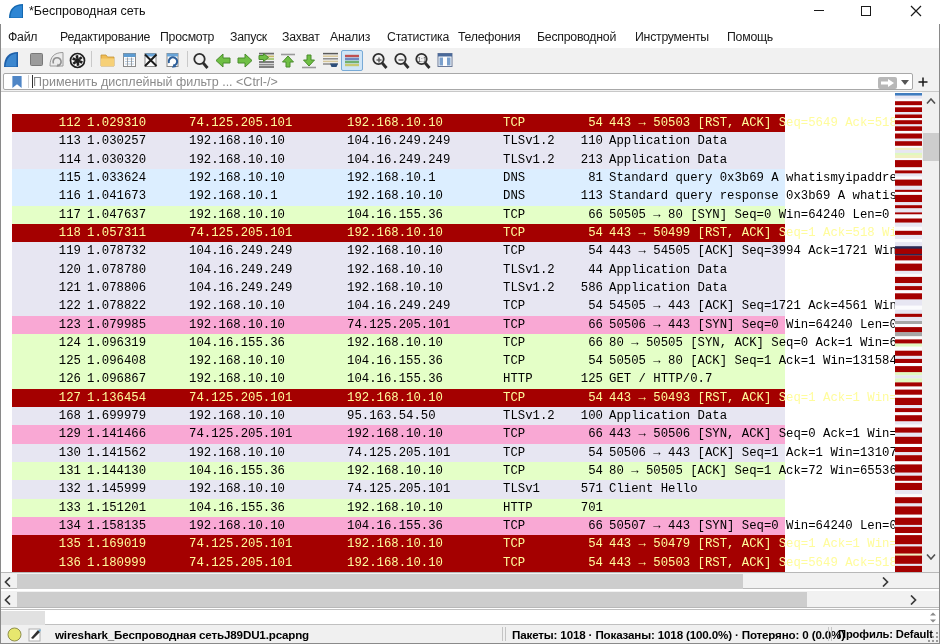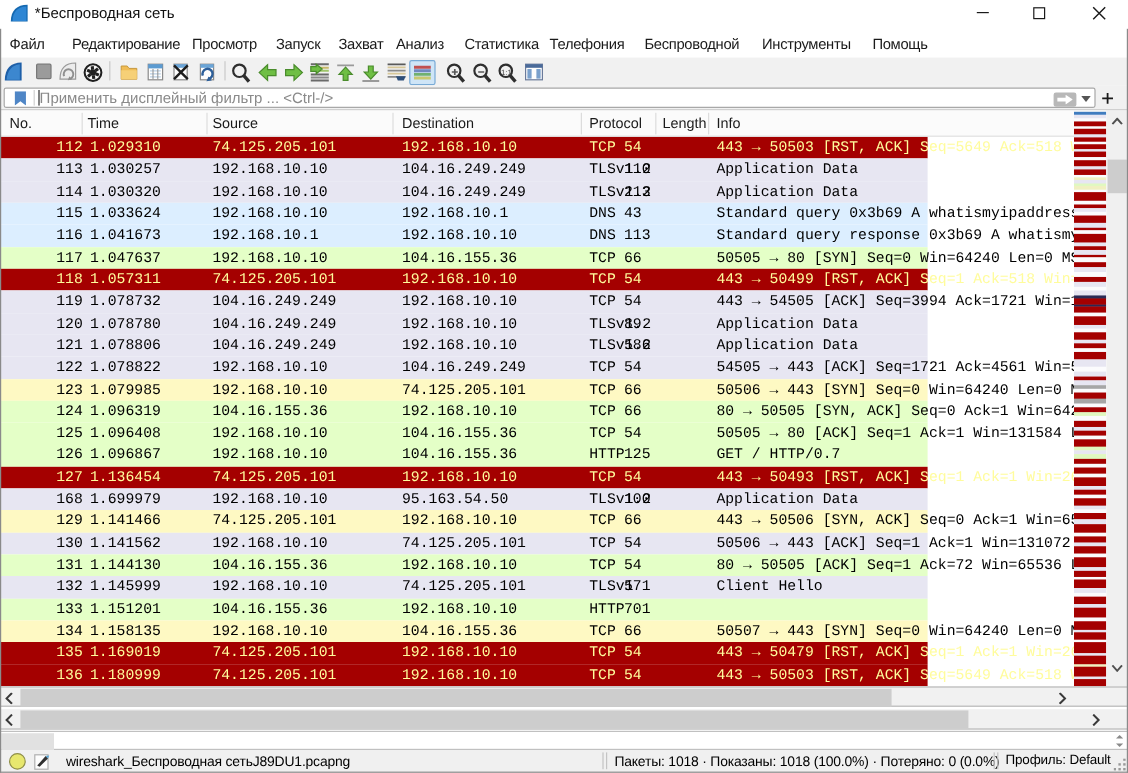--- a/index.html
+++ b/index.html
@@ -26,46 +26,46 @@
 #finput { position:absolute; left:3px; top:2px; width:910px; height:17px; background:#fff;
   border:1px solid #a8a8a8; border-radius:2px; }
 #fph { position:absolute; left:33px; top:4px; font-size:12.5px; color:#8a8a8a;text-align:right; }
 
 #phdr { left:0; top:92px; width:922px; height:22px; background:#fbfbfb; border-bottom:1px solid #e0e0e0; }
 #phdr span { position:absolute; top:4px; font-size:12px; color:#1a1a1a; }
 #phdr i { position:absolute; top:2px; width:1px; height:18px; background:#dcdcdc; }
 
 #rows { left:0; top:114px; width:895px; height:458px; overflow:hidden;
   font-family:"Liberation Mono", monospace; font-size:12.3px; }
-.r { position:absolute; left:0; width:773px; height:18.32px; line-height:18.32px; white-space:pre; }
+.r { position:absolute; left:12px; width:773px; height:18.32px; line-height:18.32px; white-space:pre; }
 .r span { position:absolute; top:0; }
 .cn { left:0; width:69px; text-align:right; }
 .ct { left:75px; } .cs { left:177px; } .cd { left:335px; } .cp { left:491px; }
-.cl { left:520px; width:71px; text-align:left; }
+.cl { left:520px; width:71px; text-align:right; }
 .ci { left:597px; width:298px; overflow:hidden; }
 .bg-red  { background:#a40000; color:#fffc9c; }
 .bg-lav  { background:#e7e6f2; color:#000; }
 .bg-blu  { background:#dceeff; color:#000; }
 .bg-grn  { background:#e4ffc7; color:#000; }
-.bg-gry  { background:#fef9c3; color:#000; }
+.bg-gry  { background:#f9a8d4; color:#000; }
 
 #mmap { left:895px; top:93px; width:27px; height:479px; }
 #vsb { left:922px; top:92px; width:18px; height:480px; background:#f0f0f0; }
 #vthumb { position:absolute; left:1px; top:41px; width:16px; height:28px; background:#cdcdcd; }
 
 .hsb { left:0; width:940px; height:17px; background:#f1f1f1; }
 #hsb1 { top:572px; border-top:1px solid #b8b8b8; border-bottom:1px solid #b8b8b8; }
 #hsb2 { top:591px; border-bottom:1px solid #b8b8b8; }
 .hthumb { position:absolute; top:1px; height:15px; background:#cdcdcd; }
 
 #pane { left:0; top:609px; width:940px; height:16px; background:#fff;
   border-top:1px solid #c0c0c0; border-bottom:1px solid #c0c0c0; }
 #pane .pt { position:absolute; left:1px; top:1px; width:44px; height:14px; background:#e1e1e1; }
 
-#sbar { left:0; top:625px; width:940px; height:19px; background:#f0f0f0; font-size:11.6px; letter-spacing:-0.15px; color:#000; }
+#sbar { left:0; top:625px; width:940px; height:19px; background:#f0f0f0; font-size:11.6px; letter-spacing:-0.15px; color:#000;font-weight:bold; }
 #sbar span { position:absolute; top:3px; }
 .ssep { position:absolute; top:2px; width:1px; height:14px; background:#c4c4c4; }
 </style>
 </head>
 <body>
 <div id="win">
 <div id="edgeL"></div>
     <div id="edgeR"></div>
     <div id="edgeB"></div>
 <div id="title" class="abs">
@@ -238,45 +238,30 @@
   <svg class="abs" style="left:881px;top:8px" width="13" height="8" viewBox="0 0 13 8">
         <path d="M0,2.5 L7,2.5 L7,0 L13,4 L7,8 L7,5.5 L0,5.5 Z" fill="#fff"></path>
       </svg>
   <svg class="abs" style="left:901px;top:9px" width="8" height="5" viewBox="0 0 8 5">
         <path d="M0,0 L8,0 L4,5 Z" fill="#555"></path>
       </svg>
   <svg class="abs" style="left:918px;top:6px" width="10" height="10" viewBox="0 0 10 10">
         <path d="M5,0.5 V9.5 M0.5,5 H9.5" stroke="#1a1a1a" stroke-width="1.5"></path>
       </svg>
 </div>
-<div id="phdr" class="abs">
-  <span style="left:8px">No.</span>
-  <span style="left:73px">Time</span>
-  <span style="left:177px">Source</span>
-  <span style="left:335px">Destination</span>
-  <span style="left:491px">Protocol</span>
-  <span style="left:552px">Length</span>
-  <span style="left:597px">Info</span>
-  <i style="left:68px"></i>
-      <i style="left:172px"></i>
-      <i style="left:327px"></i>
-  <i style="left:484px"></i>
-      <i style="left:546px"></i>
-      <i style="left:590px"></i>
-</div>
 <div id="rows" class="abs">
 <div class="r bg-red" style="top:0.00px"><span class="cn">112</span><span class="ct">1.029310</span><span class="cs">74.125.205.101</span><span class="cd">192.168.10.10</span><span class="cp">TCP</span><span class="cl">54</span><span class="ci">443 → 50503 [RST, ACK] Seq=5649 Ack=518 Win=0 Len=0</span></div>
 <div class="r bg-lav" style="top:18.32px"><span class="cn">113</span><span class="ct">1.030257</span><span class="cs">192.168.10.10</span><span class="cd">104.16.249.249</span><span class="cp">TLSv1.2</span><span class="cl">110</span><span class="ci">Application Data</span></div>
 <div class="r bg-lav" style="top:36.64px"><span class="cn">114</span><span class="ct">1.030320</span><span class="cs">192.168.10.10</span><span class="cd">104.16.249.249</span><span class="cp">TLSv1.2</span><span class="cl">213</span><span class="ci">Application Data</span></div>
-<div class="r bg-blu" style="top:54.96px"><span class="cn">115</span><span class="ct">1.033624</span><span class="cs">192.168.10.10</span><span class="cd">192.168.10.1</span><span class="cp">DNS</span><span class="cl">43</span><span class="ci">Standard query 0x3b69 A whatismyipaddress.com</span></div>
+<div class="r bg-blu" style="top:54.96px"><span class="cn">115</span><span class="ct">1.033624</span><span class="cs">192.168.10.10</span><span class="cd">192.168.10.1</span><span class="cp">DNS</span><span class="cl">81</span><span class="ci">Standard query 0x3b69 A whatismyipaddress.com</span></div>
 <div class="r bg-blu" style="top:73.28px"><span class="cn">116</span><span class="ct">1.041673</span><span class="cs">192.168.10.1</span><span class="cd">192.168.10.10</span><span class="cp">DNS</span><span class="cl">113</span><span class="ci">Standard query response 0x3b69 A whatismyipaddress.com</span></div>
 <div class="r bg-grn" style="top:91.60px"><span class="cn">117</span><span class="ct">1.047637</span><span class="cs">192.168.10.10</span><span class="cd">104.16.155.36</span><span class="cp">TCP</span><span class="cl">66</span><span class="ci">50505 → 80 [SYN] Seq=0 Win=64240 Len=0 MSS=1460 WS=256</span></div>
 <div class="r bg-red" style="top:109.92px"><span class="cn">118</span><span class="ct">1.057311</span><span class="cs">74.125.205.101</span><span class="cd">192.168.10.10</span><span class="cp">TCP</span><span class="cl">54</span><span class="ci">443 → 50499 [RST, ACK] Seq=1 Ack=518 Win=0 Len=0</span></div>
 <div class="r bg-lav" style="top:128.24px"><span class="cn">119</span><span class="ct">1.078732</span><span class="cs">104.16.249.249</span><span class="cd">192.168.10.10</span><span class="cp">TCP</span><span class="cl">54</span><span class="ci">443 → 54505 [ACK] Seq=3994 Ack=1721 Win=137216 Len=0</span></div>
-<div class="r bg-lav" style="top:146.56px"><span class="cn">120</span><span class="ct">1.078780</span><span class="cs">104.16.249.249</span><span class="cd">192.168.10.10</span><span class="cp">TLSv1.2</span><span class="cl">89</span><span class="ci">Application Data</span></div>
+<div class="r bg-lav" style="top:146.56px"><span class="cn">120</span><span class="ct">1.078780</span><span class="cs">104.16.249.249</span><span class="cd">192.168.10.10</span><span class="cp">TLSv1.2</span><span class="cl">44</span><span class="ci">Application Data</span></div>
 <div class="r bg-lav" style="top:164.88px"><span class="cn">121</span><span class="ct">1.078806</span><span class="cs">104.16.249.249</span><span class="cd">192.168.10.10</span><span class="cp">TLSv1.2</span><span class="cl">586</span><span class="ci">Application Data</span></div>
 <div class="r bg-lav" style="top:183.20px"><span class="cn">122</span><span class="ct">1.078822</span><span class="cs">192.168.10.10</span><span class="cd">104.16.249.249</span><span class="cp">TCP</span><span class="cl">54</span><span class="ci">54505 → 443 [ACK] Seq=1721 Ack=4561 Win=513 Len=0</span></div>
 <div class="r bg-gry" style="top:201.52px"><span class="cn">123</span><span class="ct">1.079985</span><span class="cs">192.168.10.10</span><span class="cd">74.125.205.101</span><span class="cp">TCP</span><span class="cl">66</span><span class="ci">50506 → 443 [SYN] Seq=0 Win=64240 Len=0 MSS=1460 WS</span></div>
 <div class="r bg-grn" style="top:219.84px"><span class="cn">124</span><span class="ct">1.096319</span><span class="cs">104.16.155.36</span><span class="cd">192.168.10.10</span><span class="cp">TCP</span><span class="cl">66</span><span class="ci">80 → 50505 [SYN, ACK] Seq=0 Ack=1 Win=64240 Len=0 M</span></div>
 <div class="r bg-grn" style="top:238.16px"><span class="cn">125</span><span class="ct">1.096408</span><span class="cs">192.168.10.10</span><span class="cd">104.16.155.36</span><span class="cp">TCP</span><span class="cl">54</span><span class="ci">50505 → 80 [ACK] Seq=1 Ack=1 Win=131584 Len=0</span></div>
 <div class="r bg-grn" style="top:256.48px"><span class="cn">126</span><span class="ct">1.096867</span><span class="cs">192.168.10.10</span><span class="cd">104.16.155.36</span><span class="cp">HTTP</span><span class="cl">125</span><span class="ci">GET / HTTP/0.7</span></div>
 <div class="r bg-red" style="top:274.80px"><span class="cn">127</span><span class="ct">1.136454</span><span class="cs">74.125.205.101</span><span class="cd">192.168.10.10</span><span class="cp">TCP</span><span class="cl">54</span><span class="ci">443 → 50493 [RST, ACK] Seq=1 Ack=1 Win=263424 Len=0</span></div>
 <div class="r bg-lav" style="top:293.12px"><span class="cn">168</span><span class="ct">1.699979</span><span class="cs">192.168.10.10</span><span class="cd">95.163.54.50</span><span class="cp">TLSv1.2</span><span class="cl">100</span><span class="ci">Application Data</span></div>
 <div class="r bg-gry" style="top:311.44px"><span class="cn">129</span><span class="ct">1.141466</span><span class="cs">74.125.205.101</span><span class="cd">192.168.10.10</span><span class="cp">TCP</span><span class="cl">66</span><span class="ci">443 → 50506 [SYN, ACK] Seq=0 Ack=1 Win=65535 Len=0 M</span></div>
 <div class="r bg-lav" style="top:329.76px"><span class="cn">130</span><span class="ct">1.141562</span><span class="cs">192.168.10.10</span><span class="cd">74.125.205.101</span><span class="cp">TCP</span><span class="cl">54</span><span class="ci">50506 → 443 [ACK] Seq=1 Ack=1 Win=131072 Len=0</span></div>

